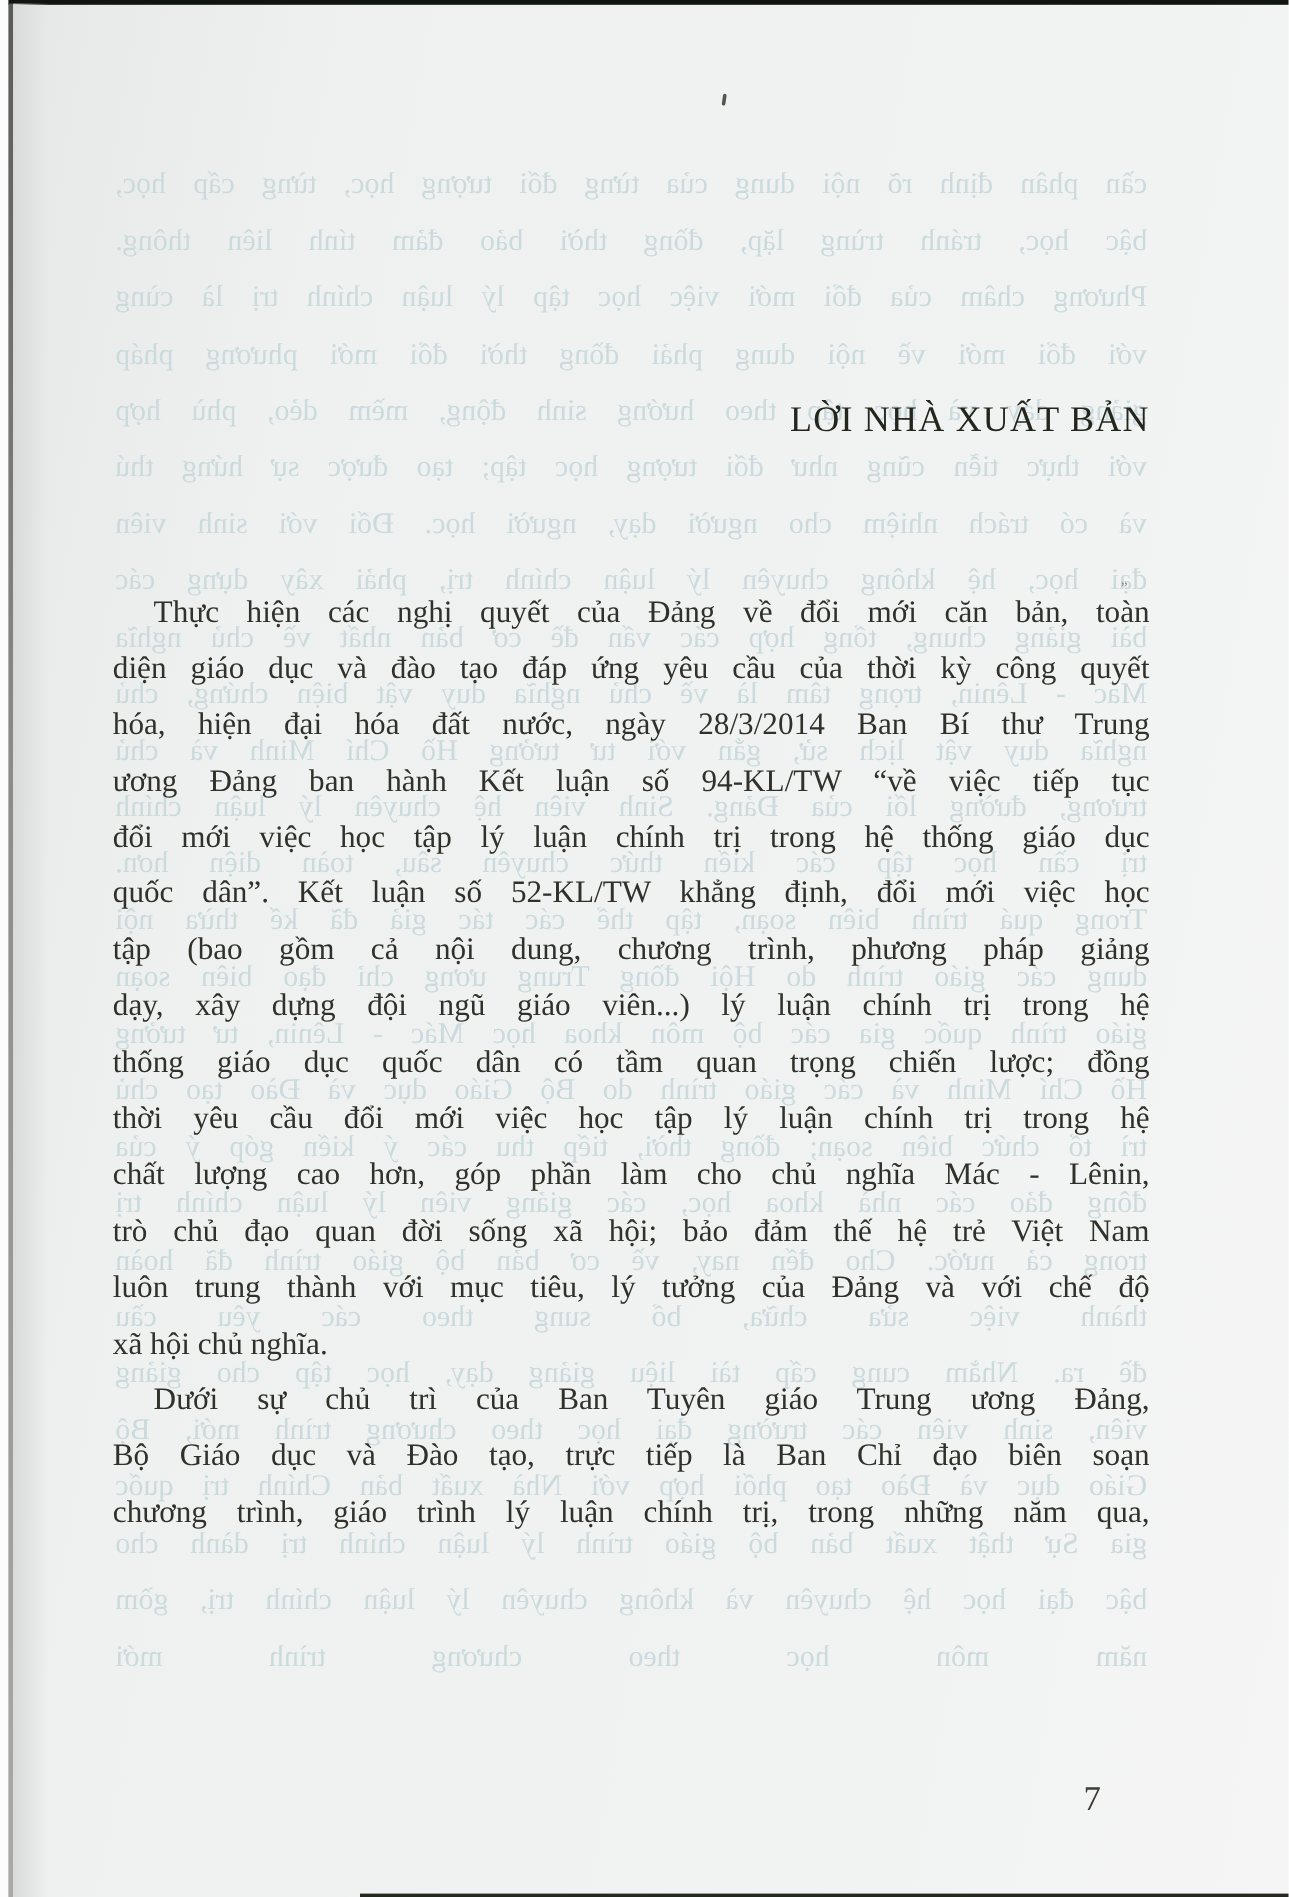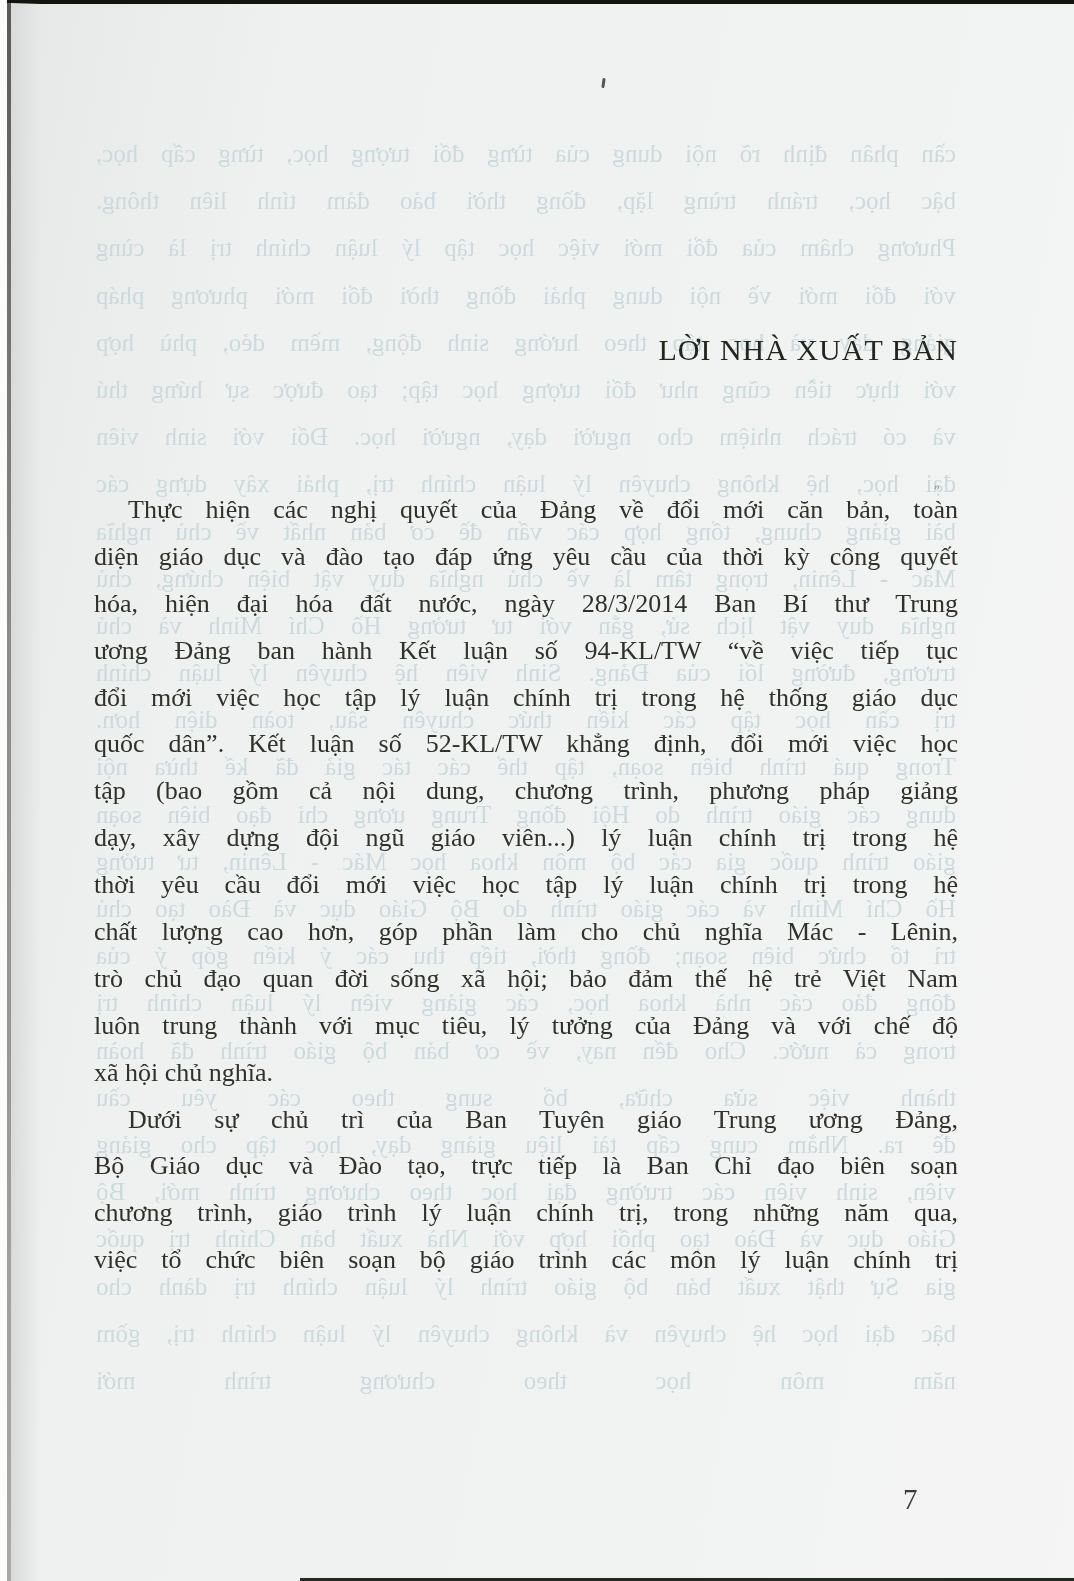--- a/index.html
+++ b/index.html
@@ -121,31 +121,31 @@
     <div class="paragraphs" id="paragraphs">
         <div class="para">
           <div class="line indent">Thực hiện các nghị quyết của Đảng về đổi mới căn bản, toàn</div>
           <div class="line">diện giáo dục và đào tạo đáp ứng yêu cầu của thời kỳ công quyết</div>
           <div class="line">hóa, hiện đại hóa đất nước, ngày 28/3/2014 Ban Bí thư Trung</div>
           <div class="line">ương Đảng ban hành Kết luận số 94-KL/TW “về việc tiếp tục</div>
           <div class="line">đổi mới việc học tập lý luận chính trị trong hệ thống giáo dục</div>
           <div class="line">quốc dân”. Kết luận số 52-KL/TW khẳng định, đổi mới việc học</div>
           <div class="line">tập (bao gồm cả nội dung, chương trình, phương pháp giảng</div>
           <div class="line">dạy, xây dựng đội ngũ giáo viên...) lý luận chính trị trong hệ</div>
+          <div class="line">thống giáo dục quốc dân có tầm quan trọng chiến lược; đồng</div>
           <div class="line">thời yêu cầu đổi mới việc học tập lý luận chính trị trong hệ</div>
           <div class="line">chất lượng cao hơn, góp phần làm cho chủ nghĩa Mác - Lênin,</div>
           <div class="line">trò chủ đạo quan đời sống xã hội; bảo đảm thế hệ trẻ Việt Nam</div>
           <div class="line">luôn trung thành với mục tiêu, lý tưởng của Đảng và với chế độ</div>
           <div class="line no-stretch">xã hội chủ nghĩa.</div>
         </div>
         <div class="para">
           <div class="line indent">Dưới sự chủ trì của Ban Tuyên giáo Trung ương Đảng,</div>
           <div class="line">Bộ Giáo dục và Đào tạo, trực tiếp là Ban Chỉ đạo biên soạn</div>
           <div class="line">chương trình, giáo trình lý luận chính trị, trong những năm qua,</div>
-          <div class="line">việc tổ chức biên soạn bộ giáo trình các môn lý luận chính trị</div>
         </div>
       </div>
   </div>
 
   <div class="page-number">7</div>
 
   <div class="speck-a"></div>
   <div class="speck-b"></div>
 
 </div>

